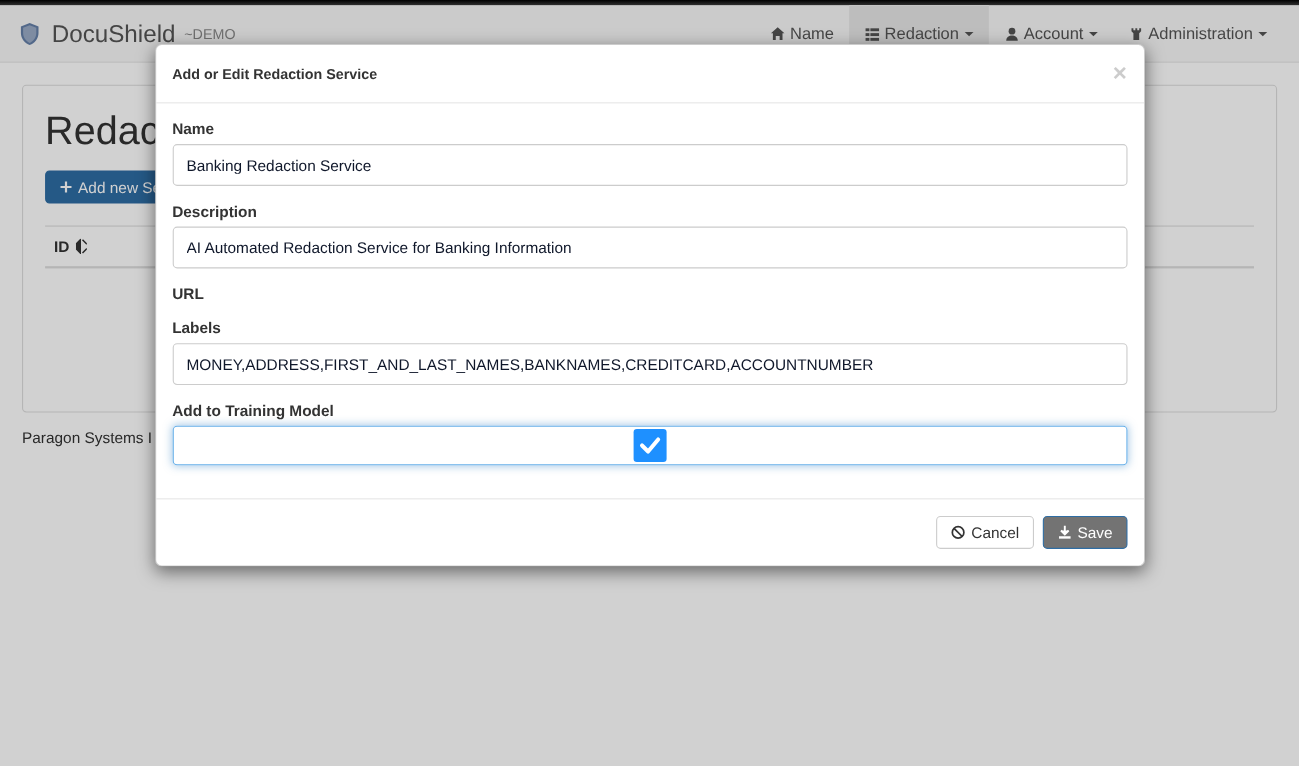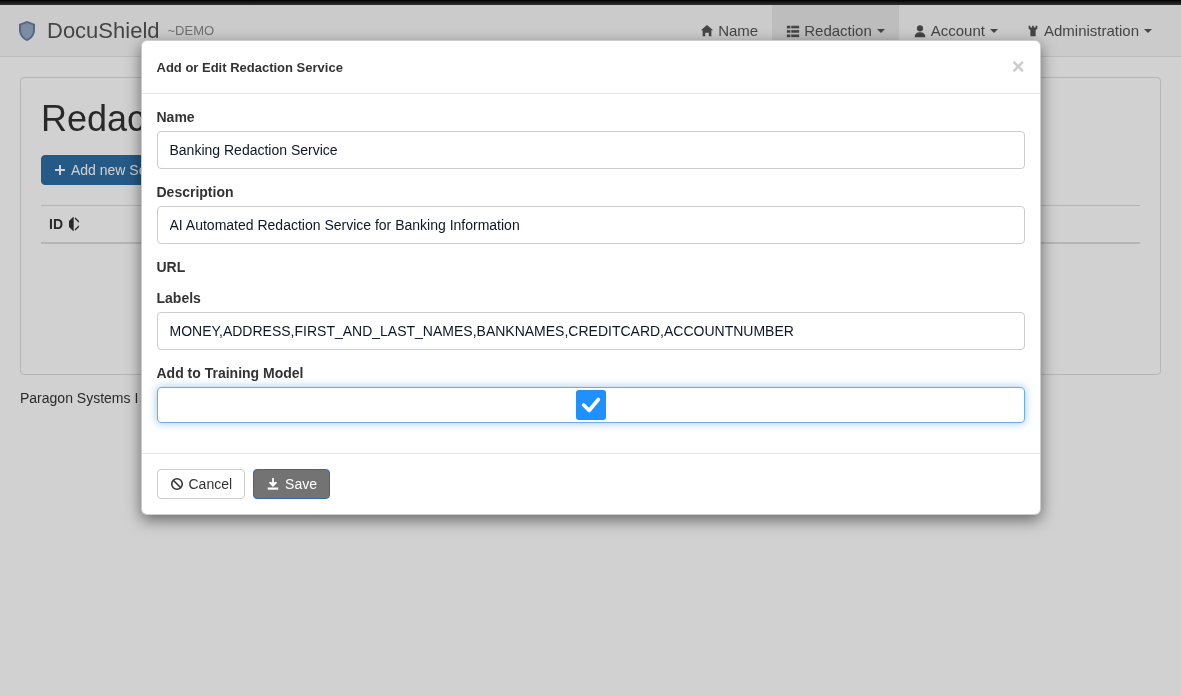--- a/index.html
+++ b/index.html
@@ -202,20 +202,21 @@
       width: 30px; height: 30px;
       background: #1e90ff;
       border-radius: 3px;
       display: flex; align-items: center; justify-content: center;
       cursor: pointer;
     }
     .modal-footer {
       padding: 15px;
       border-top: 1px solid #e5e5e5;
       display: flex;
+      justify-content: flex-end;
       gap: 8px;
     }
     .btn-default {
       background: #fff;
       border: 1px solid #ccc;
       color: #333;
     }
     .btn-save {
       background: #737373;
       border-color: #2e6da4;

